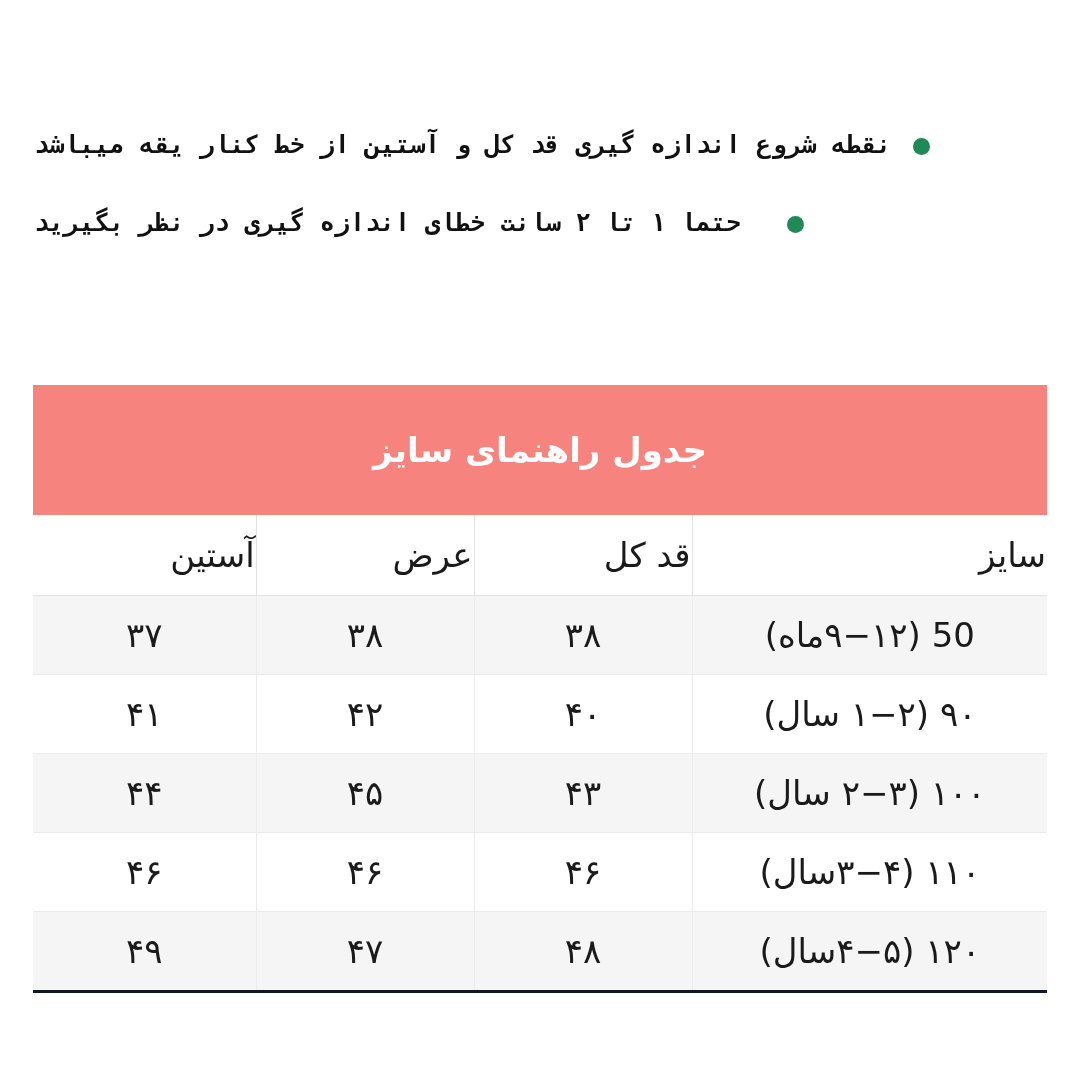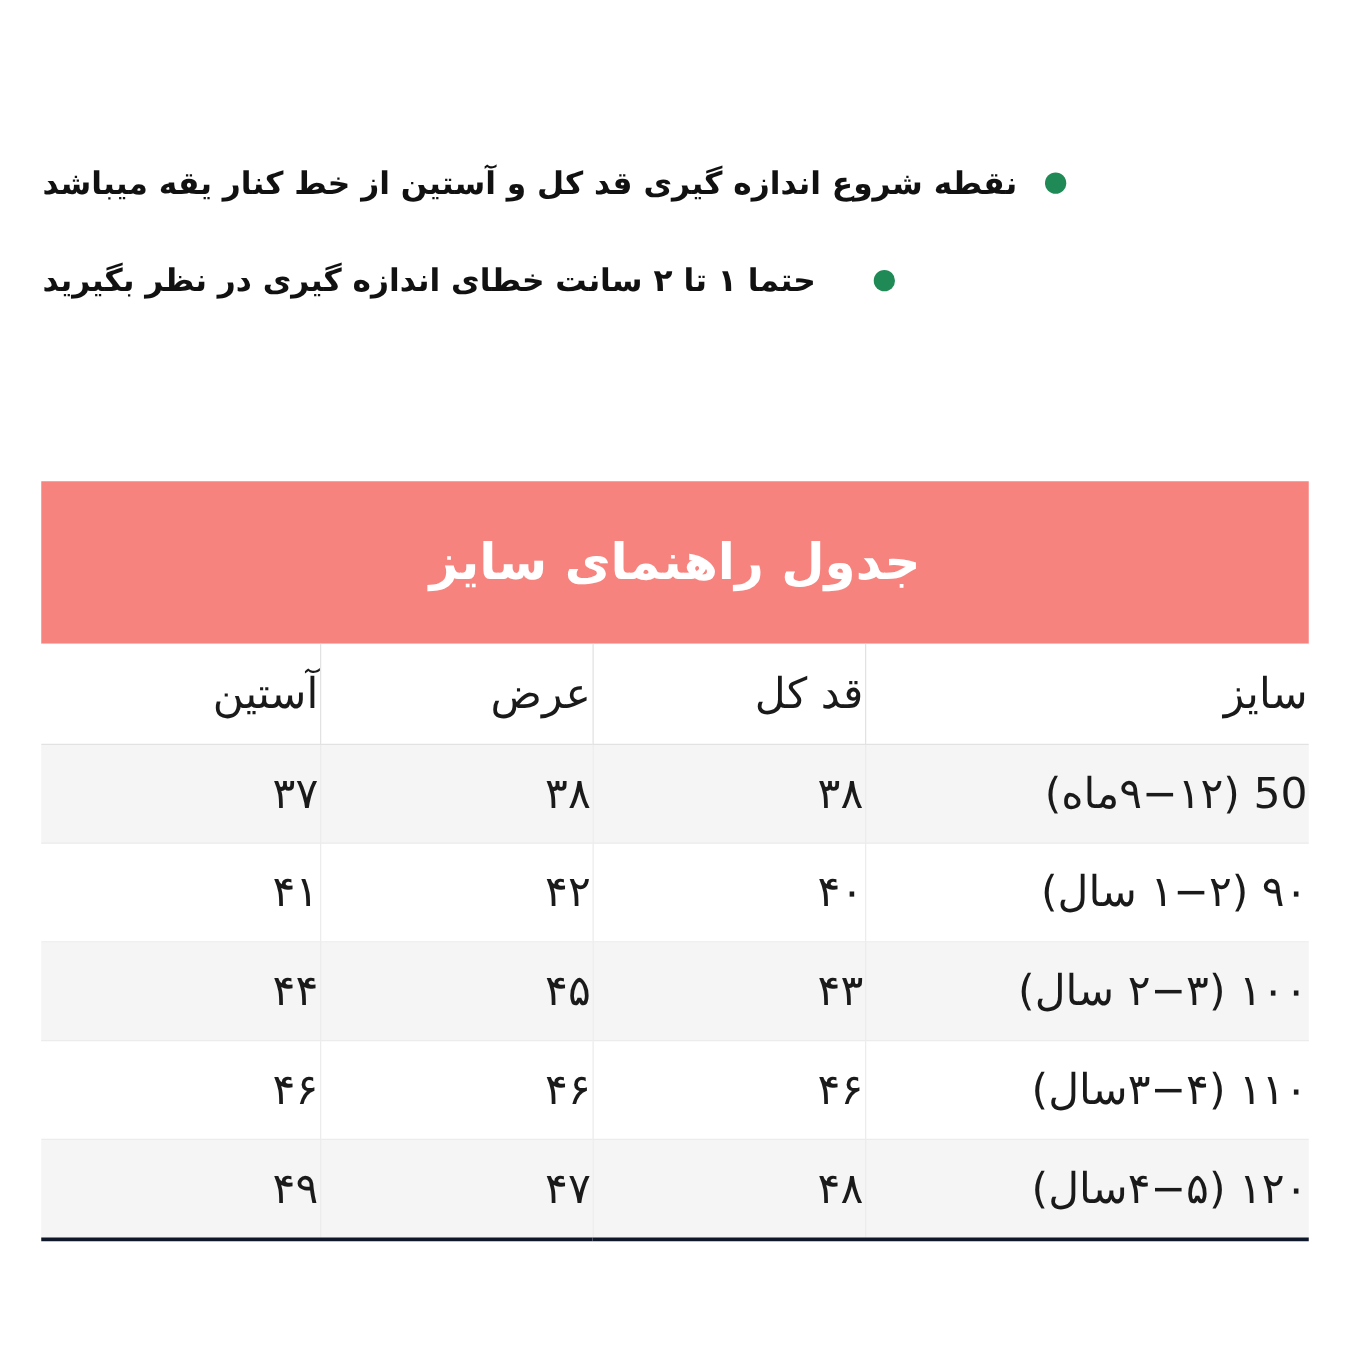--- a/index.html
+++ b/index.html
@@ -43,20 +43,21 @@
     flex: 0 0 auto;
     margin-left: 22px;
   }
   .note-text {
     font-size: 25px;
     font-weight: 700;
     line-height: 1.5;
     letter-spacing: -0.2px;
     color: #111111;
     white-space: nowrap;
+    font-family: Liberation Mono, monospace;
   }
   .note-row.r1 { margin-right: 0; }
 
   
   .notes-inner {
     display: flex;
     flex-direction: column;
     align-items: flex-start;
   }
 
@@ -70,21 +71,21 @@
   table.size-table {
     border-collapse: collapse;
     width: 100%;
     table-layout: fixed;
     direction: rtl;
   }
   table.size-table caption {
     caption-side: top;
     background: #f7837f;
     color: #ffffff;
-    font-size: 40px;
+    font-size: 34px;
     font-weight: 700;
     height: 130px;
     line-height: 130px;
     text-align: center;
     letter-spacing: 0.5px;
   }
   table.size-table th {
     font-size: 34px;
     font-weight: 400;
     color: #1a1a1a;
@@ -92,21 +93,21 @@
     text-align: right;
     background: #ffffff;
     border-bottom: 1px solid #e2e2e2;
     border-left: 1px solid #e2e2e2;
   }
   table.size-table th:last-child { border-left: none; }
   table.size-table td {
     font-size: 34px;
     color: #1a1a1a;
     height: 76px;
-    text-align: right;
+    text-align: center;
     border-bottom: 1px solid #ececec;
     border-left: 1px solid #ececec;
     background: #ffffff;
   }
   table.size-table td:last-child { border-left: none; }
   table.size-table tbody tr:nth-child(odd) td { background: #f5f5f5; }
   table.size-table tbody tr:nth-child(even) td { background: #ffffff; }
   table.size-table tbody tr:last-child td { border-bottom: 3px solid #0f172a; }
 
   col.c-size { width: 35%; }

